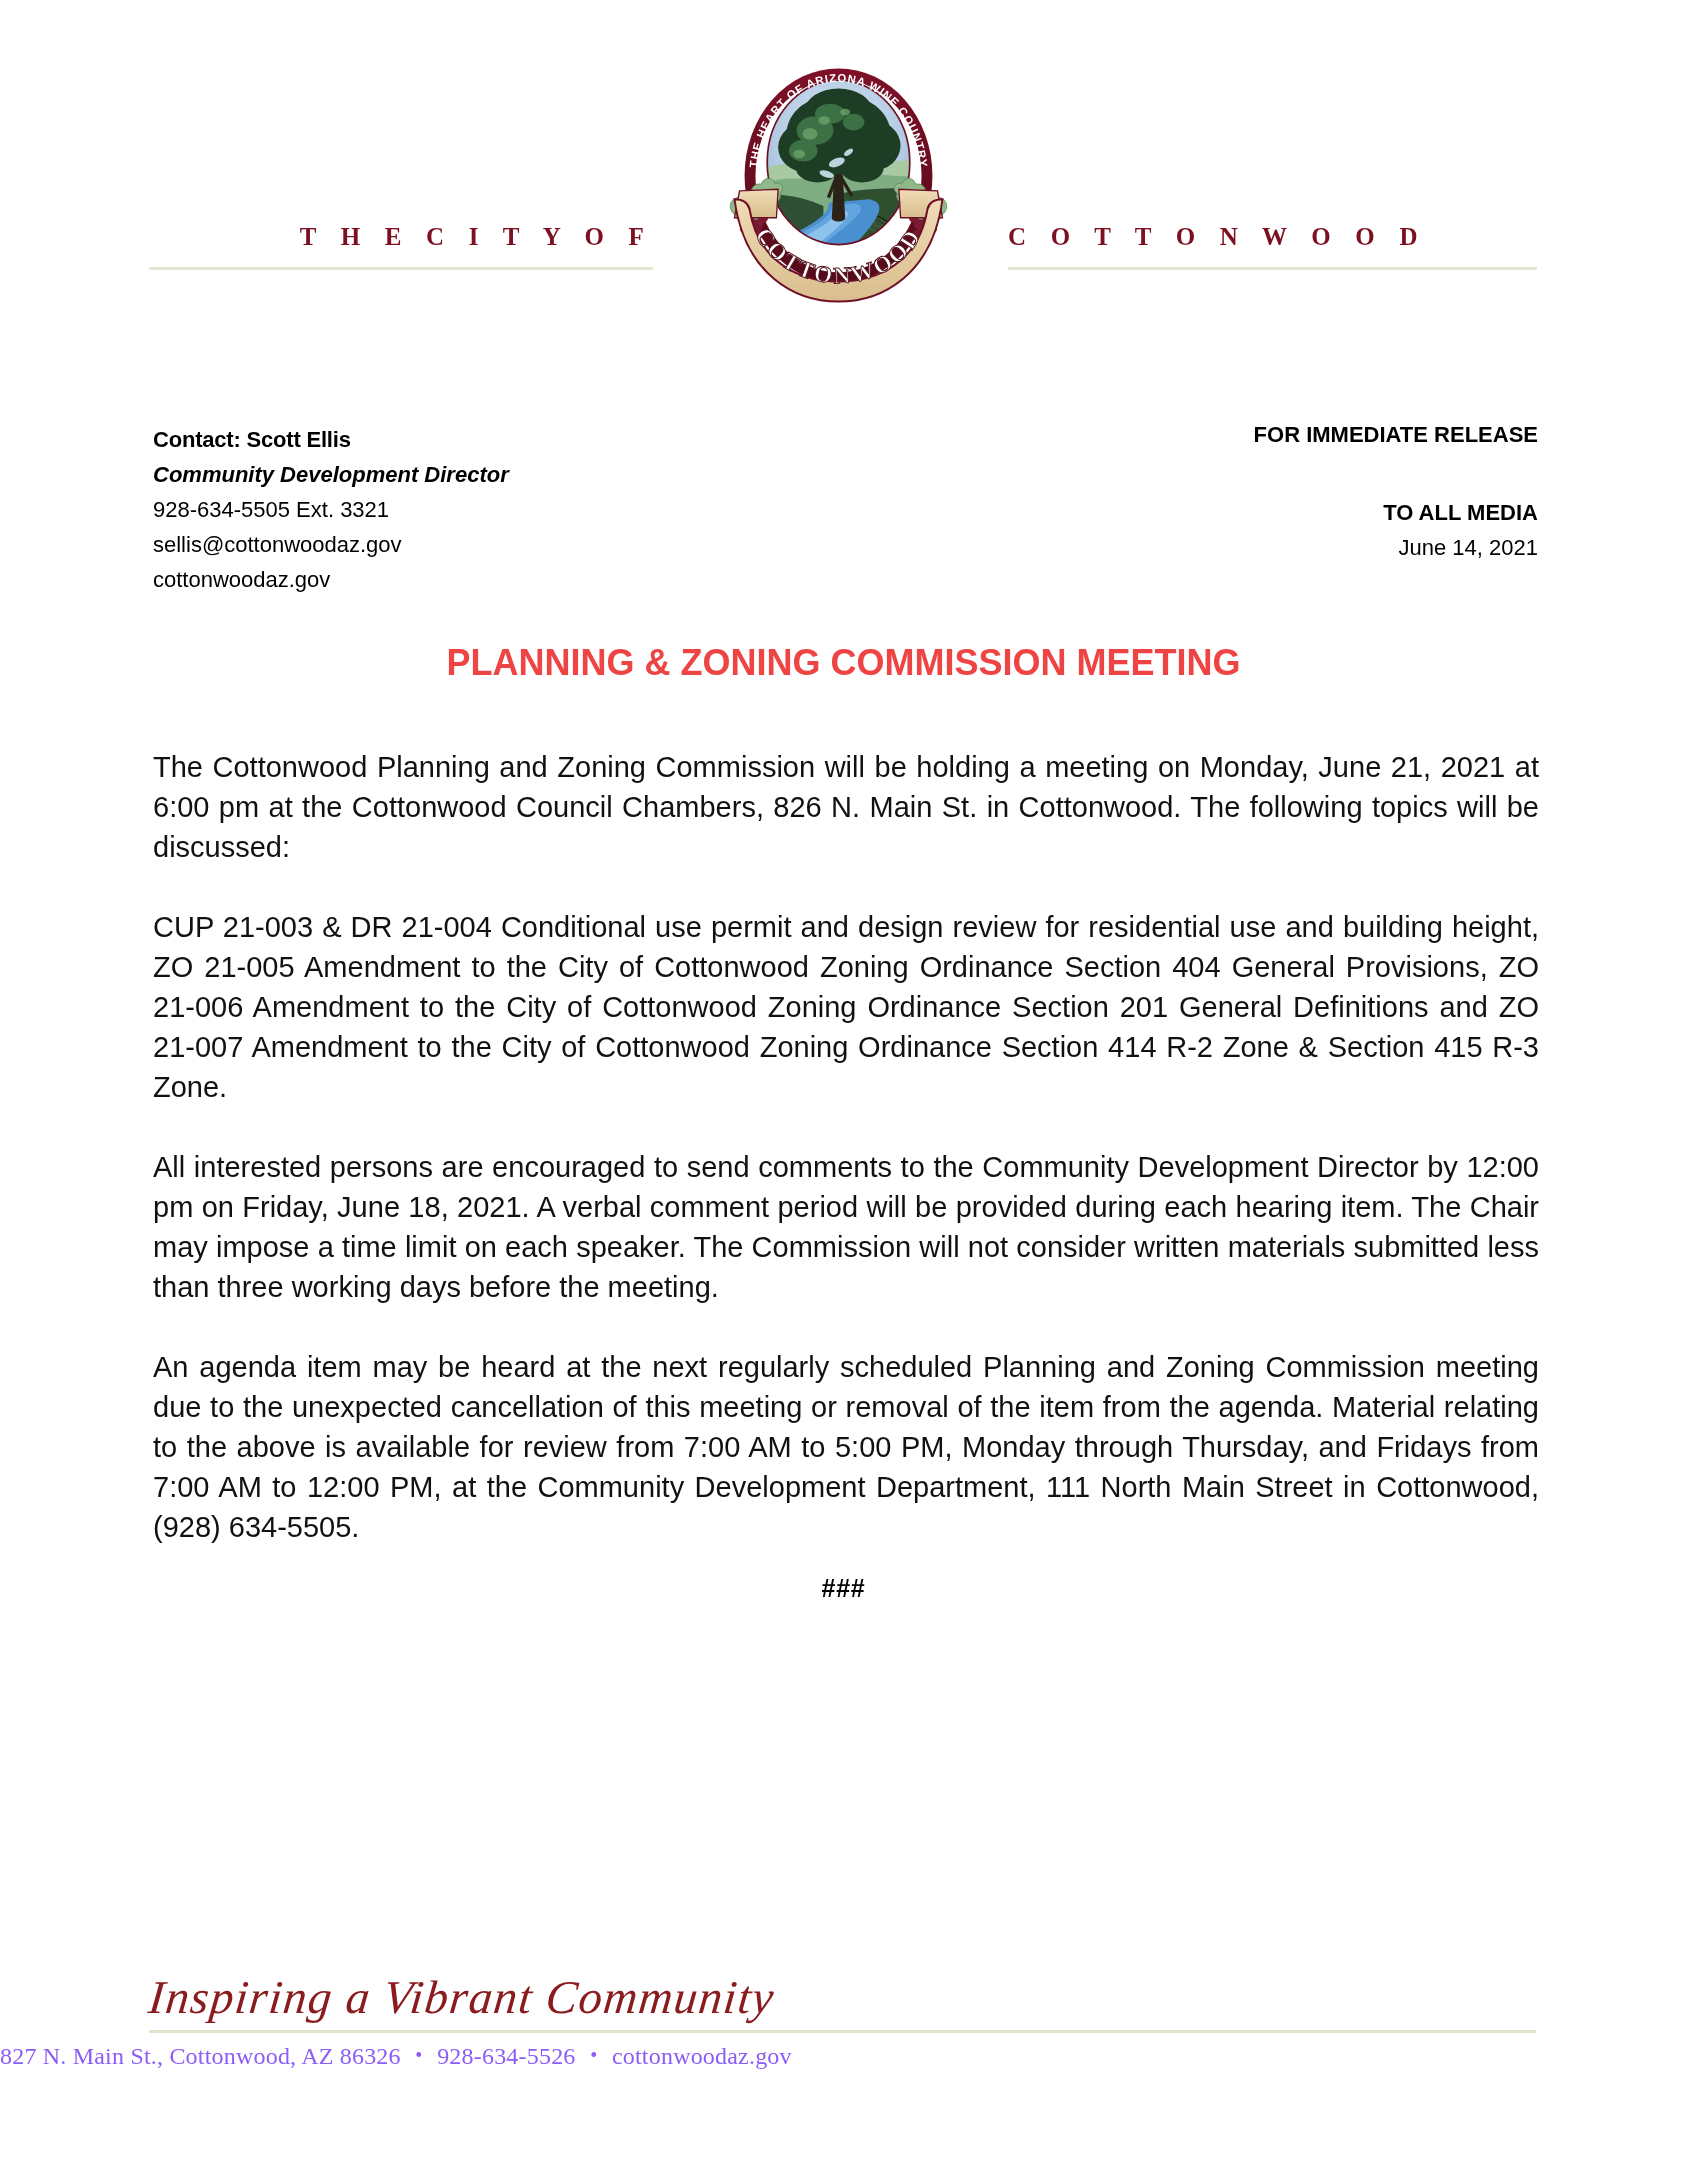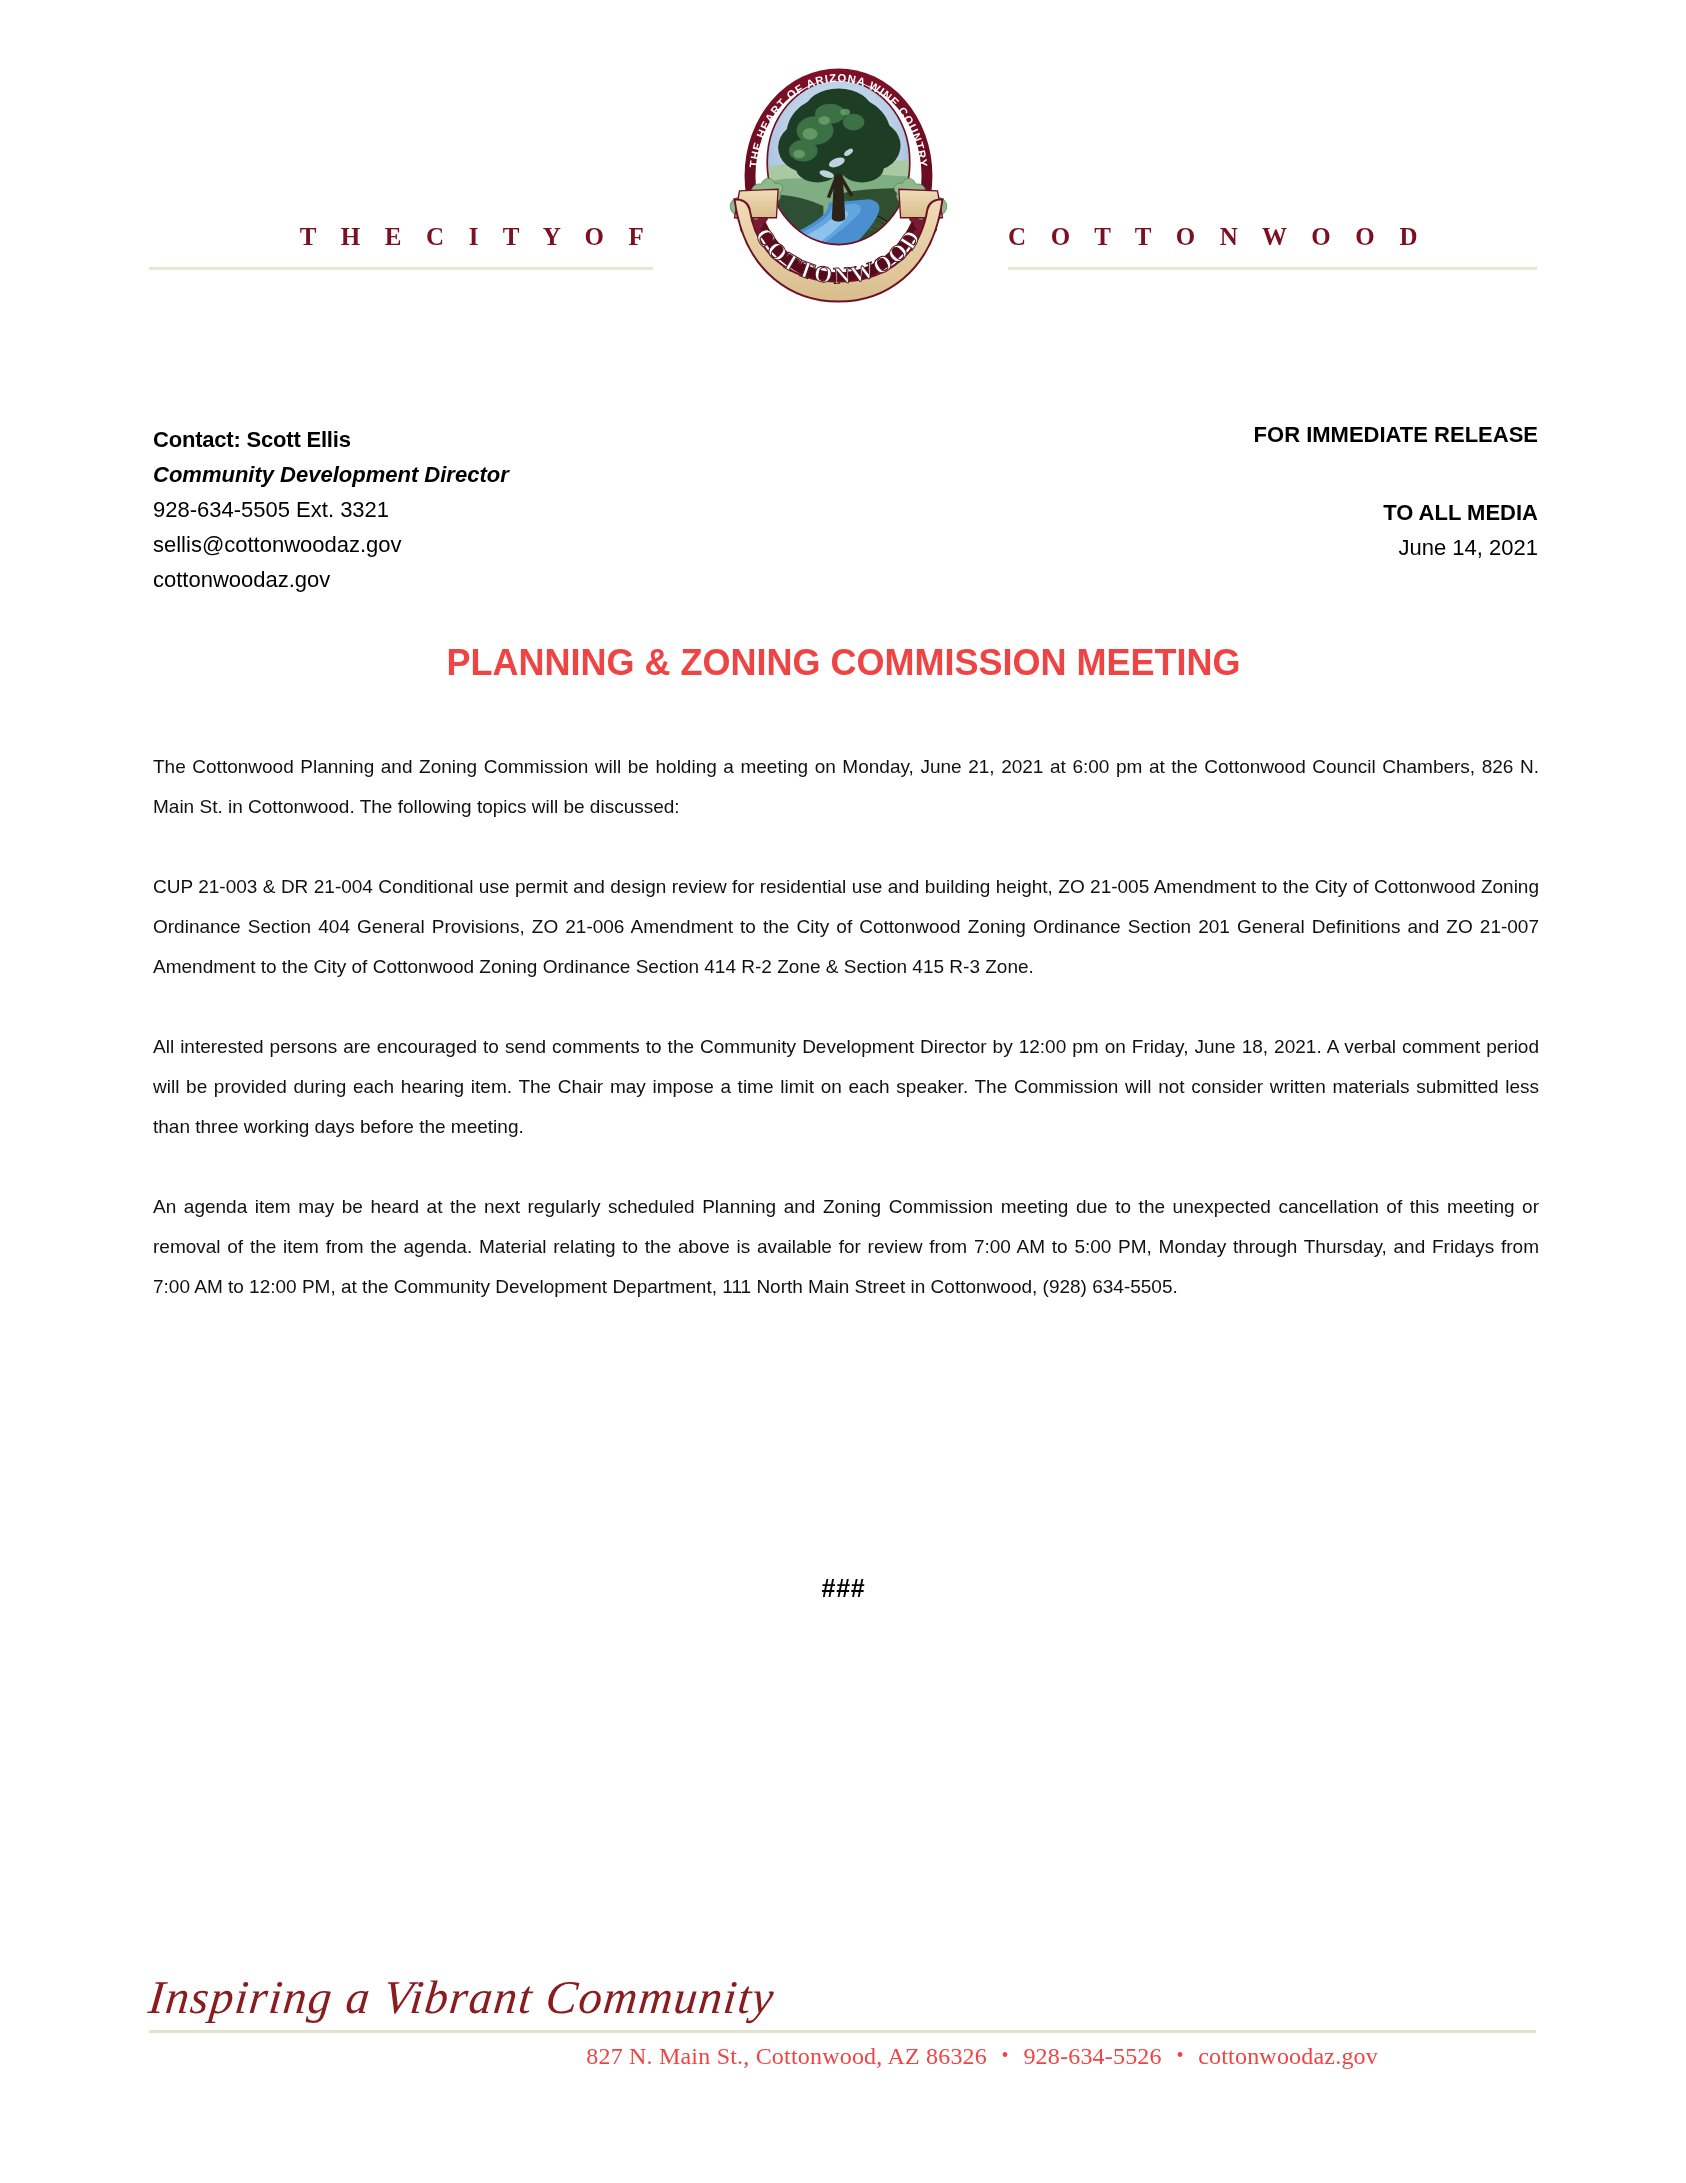--- a/index.html
+++ b/index.html
@@ -113,21 +113,21 @@
   }
 
   
   .body-wrap {
     position: absolute;
     top: 747px;
     left: 153px;
     width: 1386px;
   }
   .para {
-    font-size: 19px;
+    font-size: 29px;
     line-height: 40px;
     text-align: justify;
     text-justify: inter-word;
     margin: 0 0 40px 0;
     color: #111;
   }
   .para.last { margin-bottom: 0; }
 
   .endmark {
     position: absolute;
@@ -168,25 +168,25 @@
     color: #8a1c20;
     letter-spacing: 1.3px;
     white-space: nowrap;
     transform: skewX(-6deg);
   }
   .footer-address {
     position: absolute;
     top: 65px;
     left: 0;
     width: 1378px;
-    text-align: right;
+    text-align: left;
     font-family: "Liberation Serif", serif;
     font-size: 24px;
     font-weight: 400;
-    color: #ef4444;
+    color: #8b5cf6;
     letter-spacing: 0.2px;
     white-space: nowrap;
   }
   .footer-address .dot { padding: 0 8.4px; font-size: 20px; vertical-align: 1.7px; }
 </style>
 </head>
 <body>
 
 <div class="page">
 

